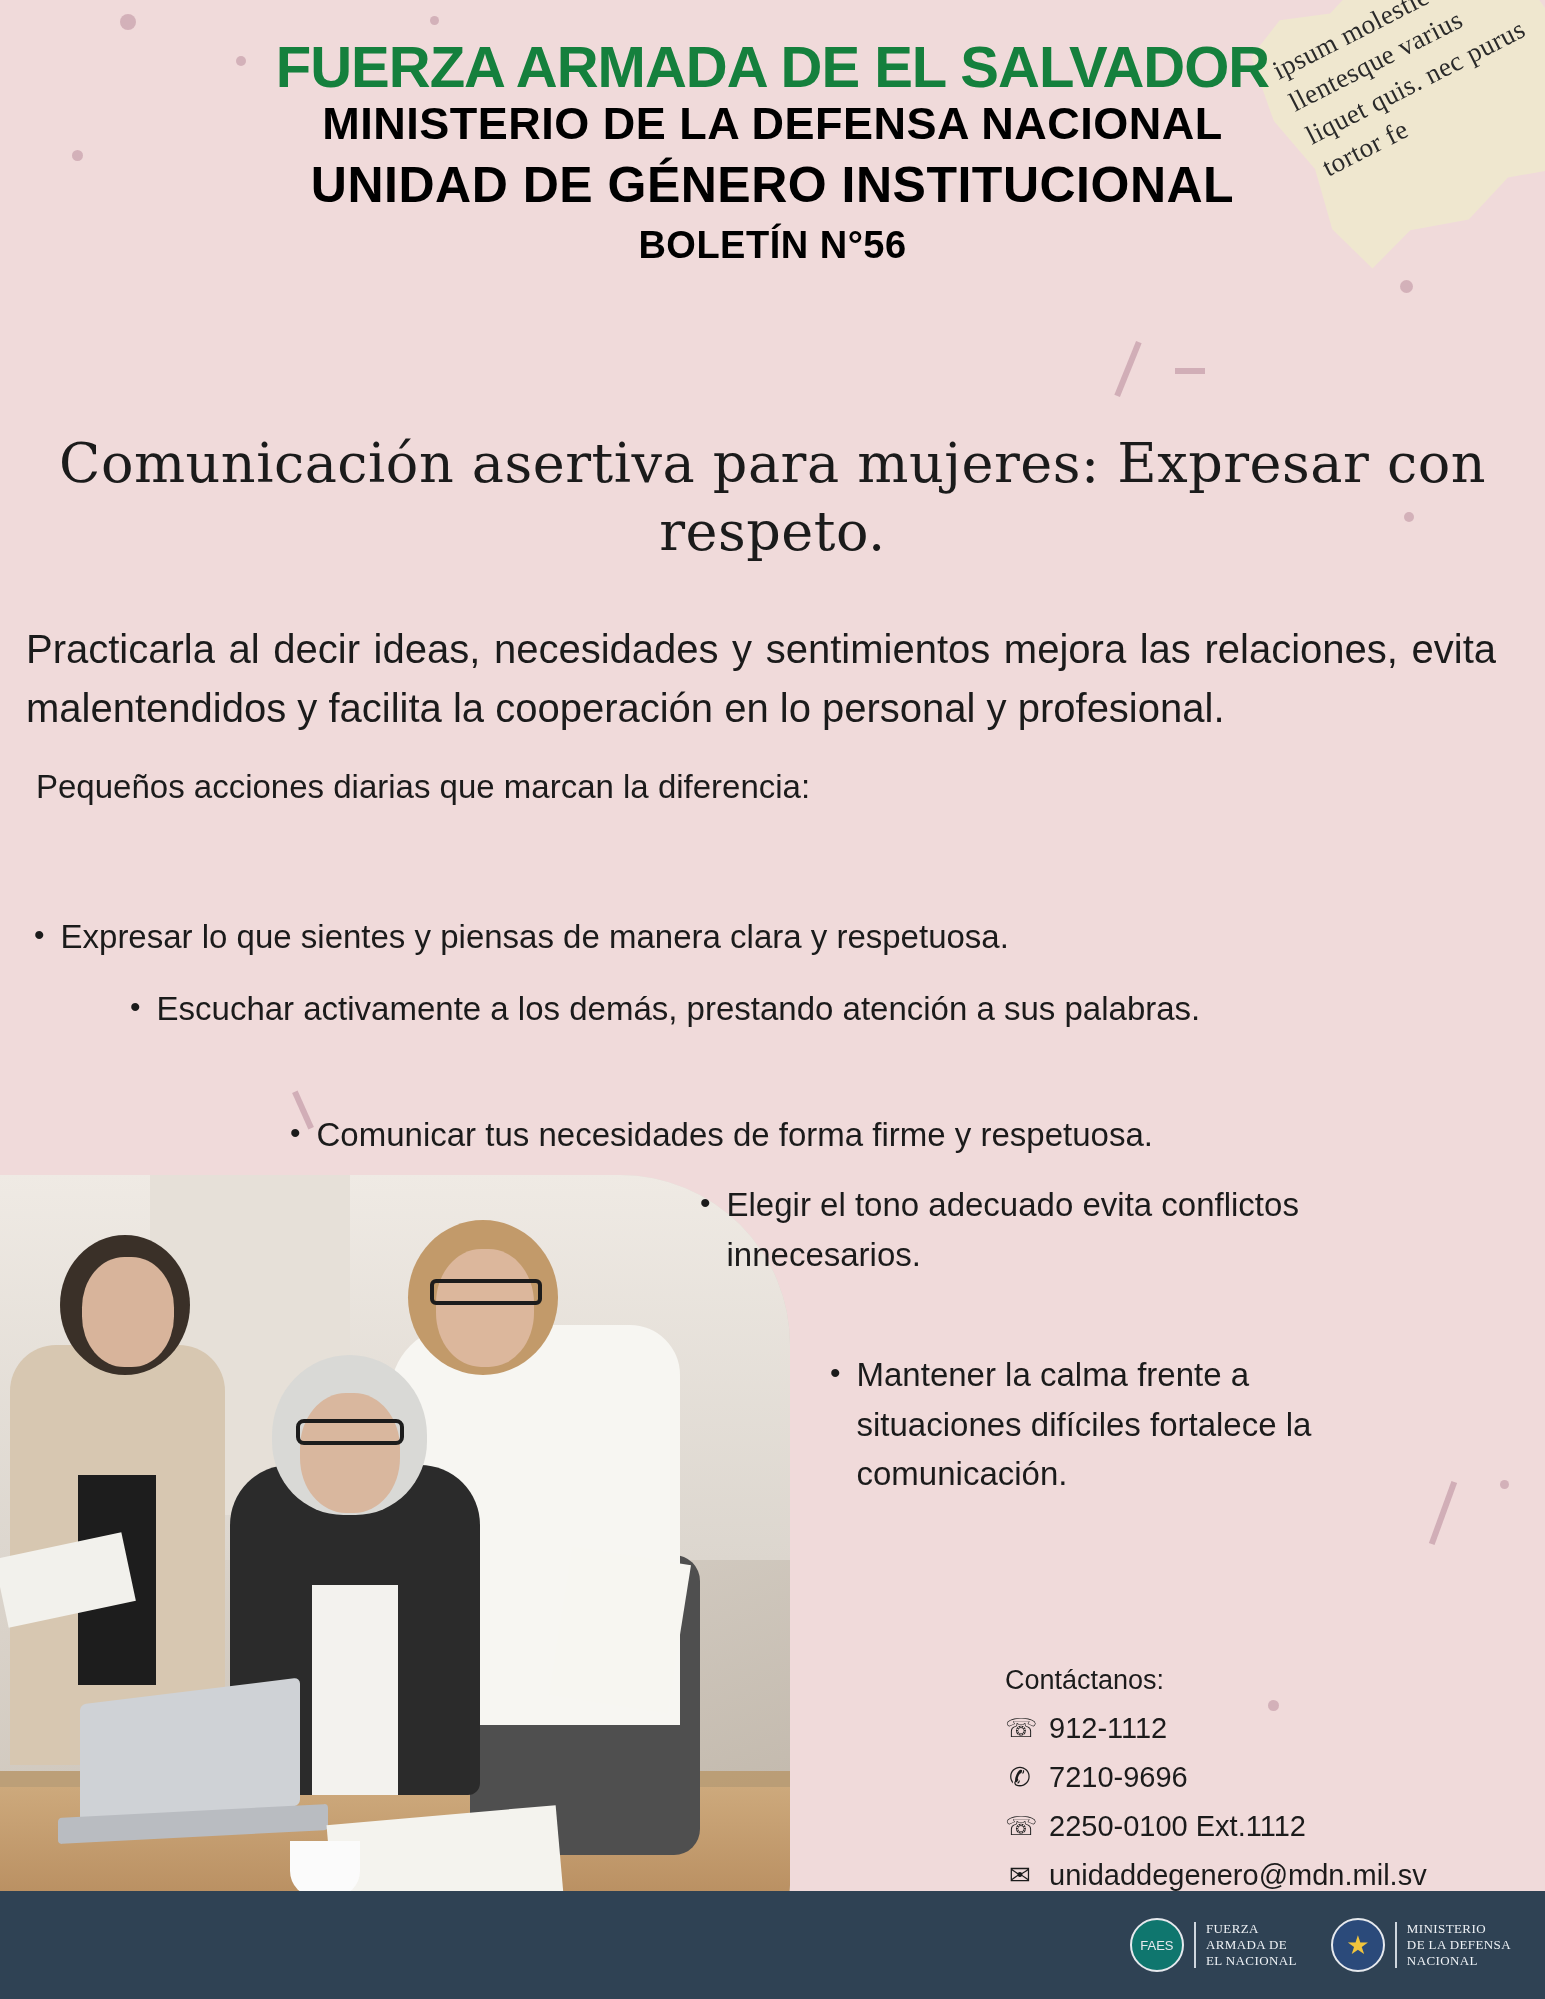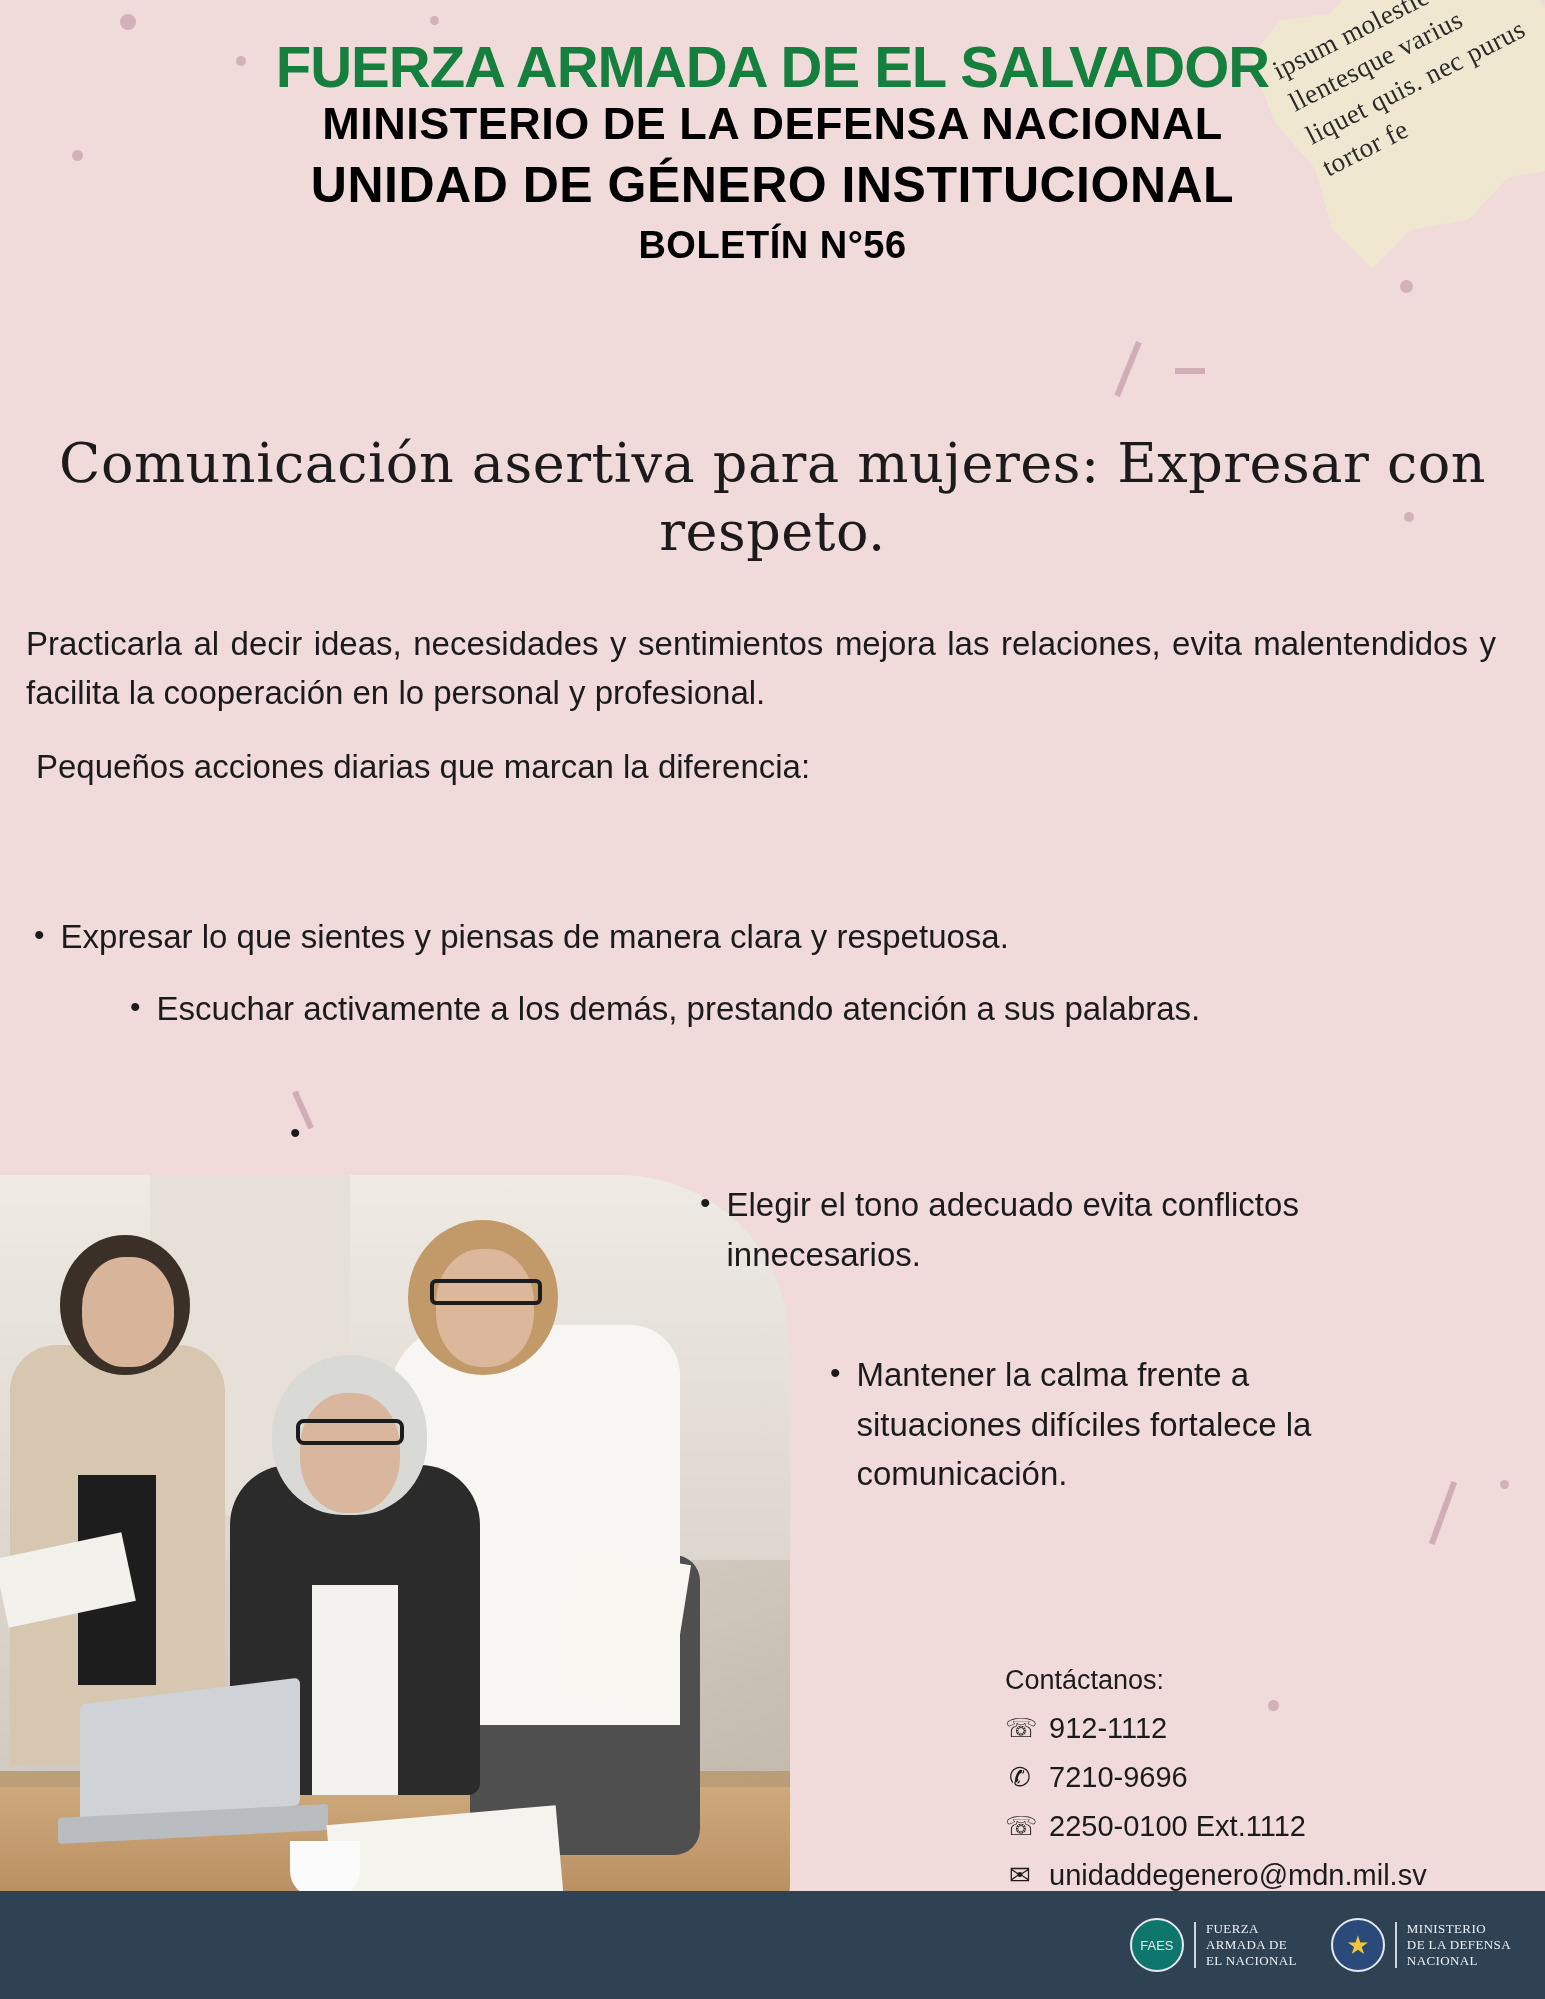--- a/index.html
+++ b/index.html
@@ -63,21 +63,21 @@
     text-align: center;
     font-family: "DejaVu Serif", "Liberation Serif", serif;
     font-size: 54px; line-height: 1.25; color: #1b1b1b;
     letter-spacing: .5px;
     z-index: 5;
   }
 
   
   .body-copy { position: absolute; top: 620px; left: 26px; width: 1470px; z-index: 5; }
   .para {
-    font-size: 33px; line-height: 1.48; color: #1b1b1b;
+    font-size: 40px; line-height: 1.48; color: #1b1b1b;
     text-align: justify; margin: 0 0 0 0;
   }
   .sub {
     font-size: 33px; line-height: 1.5; color: #1b1b1b;
     margin-top: 24px; padding-left: 10px;
   }
 
   
   .bullets { position: absolute; top: 912px; left: 0; width: 100%; z-index: 5; }
   .bullet {
@@ -194,20 +194,21 @@
   <div class="bullet b1">
     <span class="dot">•</span>
     <span>Expresar lo que sientes y piensas de manera clara y respetuosa.</span>
   </div>
   <div class="bullet b2">
     <span class="dot">•</span>
     <span>Escuchar activamente a los demás, prestando atención a sus palabras.</span>
   </div>
   <div class="bullet b3">
     <span class="dot">•</span>
+    <span>Comunicar tus necesidades de forma firme y respetuosa.</span>
   </div>
   <div class="bullet b4">
     <span class="dot">•</span>
     <span>Elegir el tono adecuado evita conflictos innecesarios.</span>
   </div>
   <div class="bullet b5">
     <span class="dot">•</span>
     <span>Mantener la calma frente a situaciones difíciles fortalece la comunicación.</span>
   </div>
 </div>

